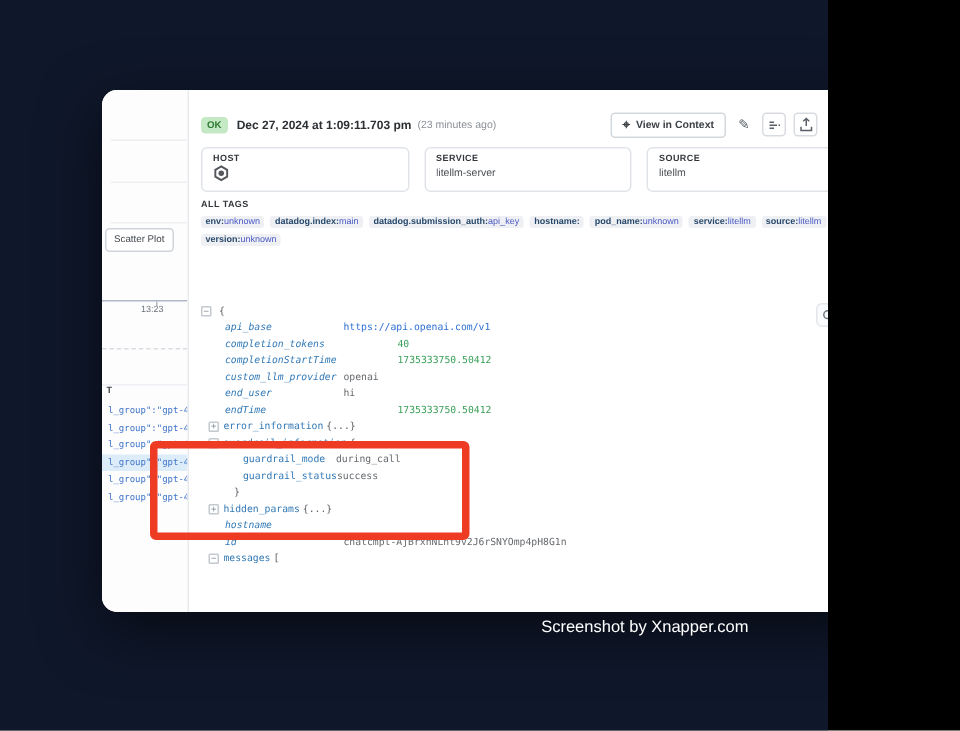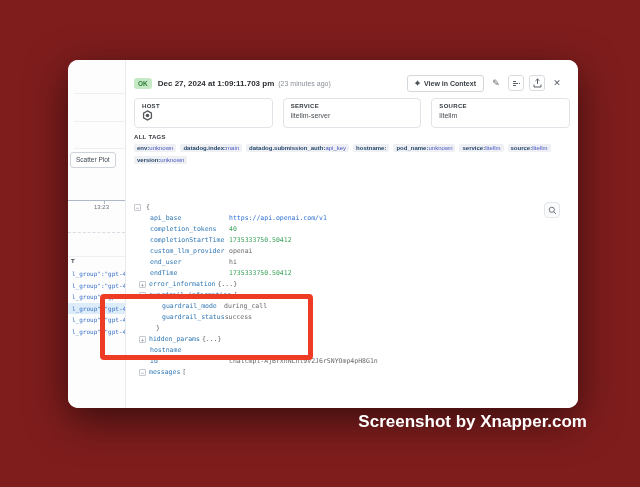--- a/index.html
+++ b/index.html
@@ -1,17 +1,17 @@
 <!DOCTYPE html>
 <html><head>
 <meta charset="utf-8">
 <style>
   * { margin:0; padding:0; box-sizing:border-box; }
   body { background:#000; font-family:"Liberation Sans", sans-serif; }
-  .stage { position:relative; width:640px; height:487px; background:#7f1d1d; overflow:hidden; }
+  .stage { position:relative; width:552px; height:487px; background:#0f172a; overflow:hidden; }
 
   .window { position:absolute; left:68px; top:60px; width:510px; height:348px;
             background:#fff; border-radius:10px; overflow:hidden;
             box-shadow:0 12px 40px rgba(0,0,0,0.55); }
 
   
   .strip { position:absolute; left:0; top:0; width:57px; height:100%; background:#fdfdfe; }
   .hline { position:absolute; left:6px; right:0; height:1px; background:#edeff2; }
   .scatter-btn { position:absolute; top:92px; left:2px; height:16px; padding:0 5px;
                  border:1px solid #cfd4da; border-radius:3px; background:#fff;
@@ -78,33 +78,33 @@
   .trow.lv2  { padding-left:28px; }
   .trow.close{ padding-left:20px; }
   .ticon { display:none; width:7px; height:7px; margin-right:3px; border:1px solid #c3c9cf;
            border-radius:1px; background:#fff; color:#868d94; font-size:6px; line-height:5px;
            text-align:center; cursor:pointer; }
   .ticon.minus, .ticon.plus { display:inline-block; }
   .ticon.minus::before { content:"−"; }
   .ticon.plus::before  { content:"+"; }
   .tkey { color:#3178b5; }
   .tkey:empty { display:none; }
-  .lv1 .tkey { min-width:79px; }
+  .lv1 .tkey { min-width:79px;font-style:italic; }
   .lv2 .tkey { min-width:62px; }
   .tbrace { color:#5f6368; margin-left:2px; }
   .tbrace:empty { display:none; }
   .tval.link { color:#2d6fd3;text-align:center; }
   .tval.str  { color:#66696d; }
-  .tval.num  { color:#3aa05a; }
+  .tval.num  { color:#3aa05a;margin-left:36px; }
 
   .redbox { position:absolute; left:100px; top:294px; width:213px; height:66px;
             border:5px solid #ee3b23; border-radius:4px; z-index:10; pointer-events:none; }
 
-  .watermark { position:absolute; top:412px; right:53px; color:#fff; font-size:17px;
-               font-weight:bold; }
+  .watermark { position:absolute; top:412px; right:53px; color:#fff; font-size:11px;
+               font-weight:normal; }
   svg { display:block; }
 </style>
 </head>
 <body>
 
 <div class="stage">
   <div class="window">
 
     <div class="strip">
       <div class="hline" style="top:33px"></div>

